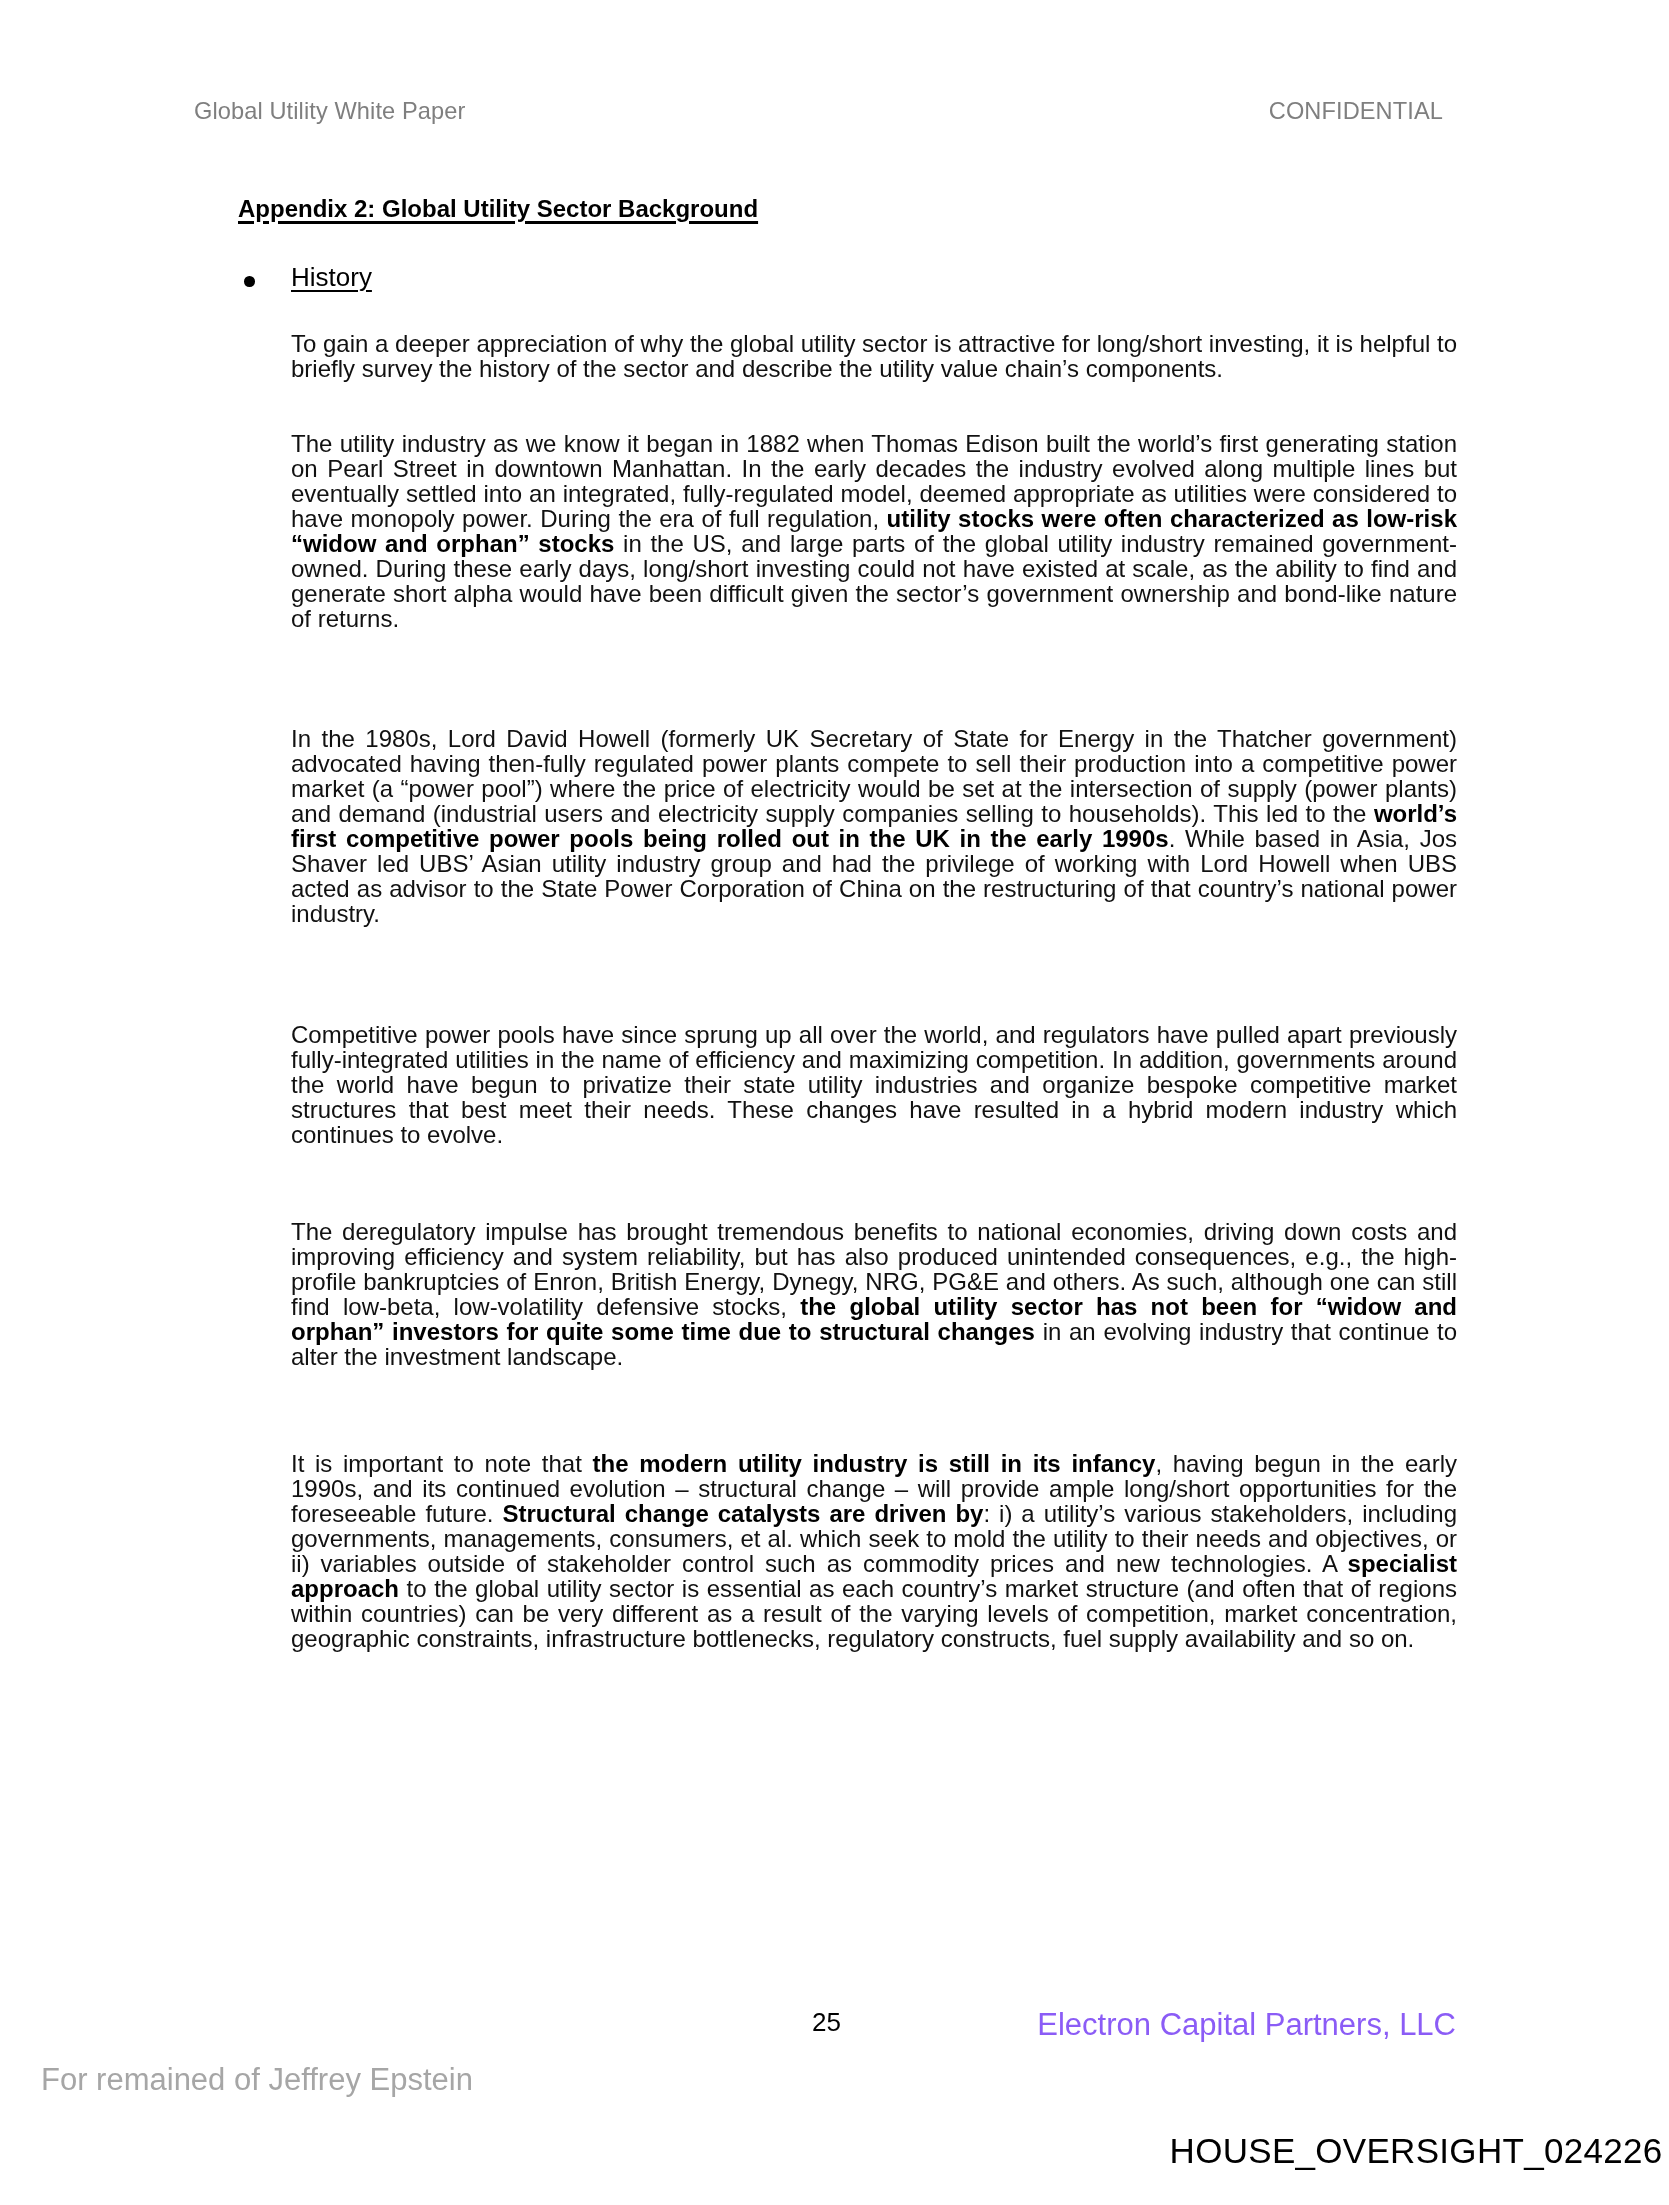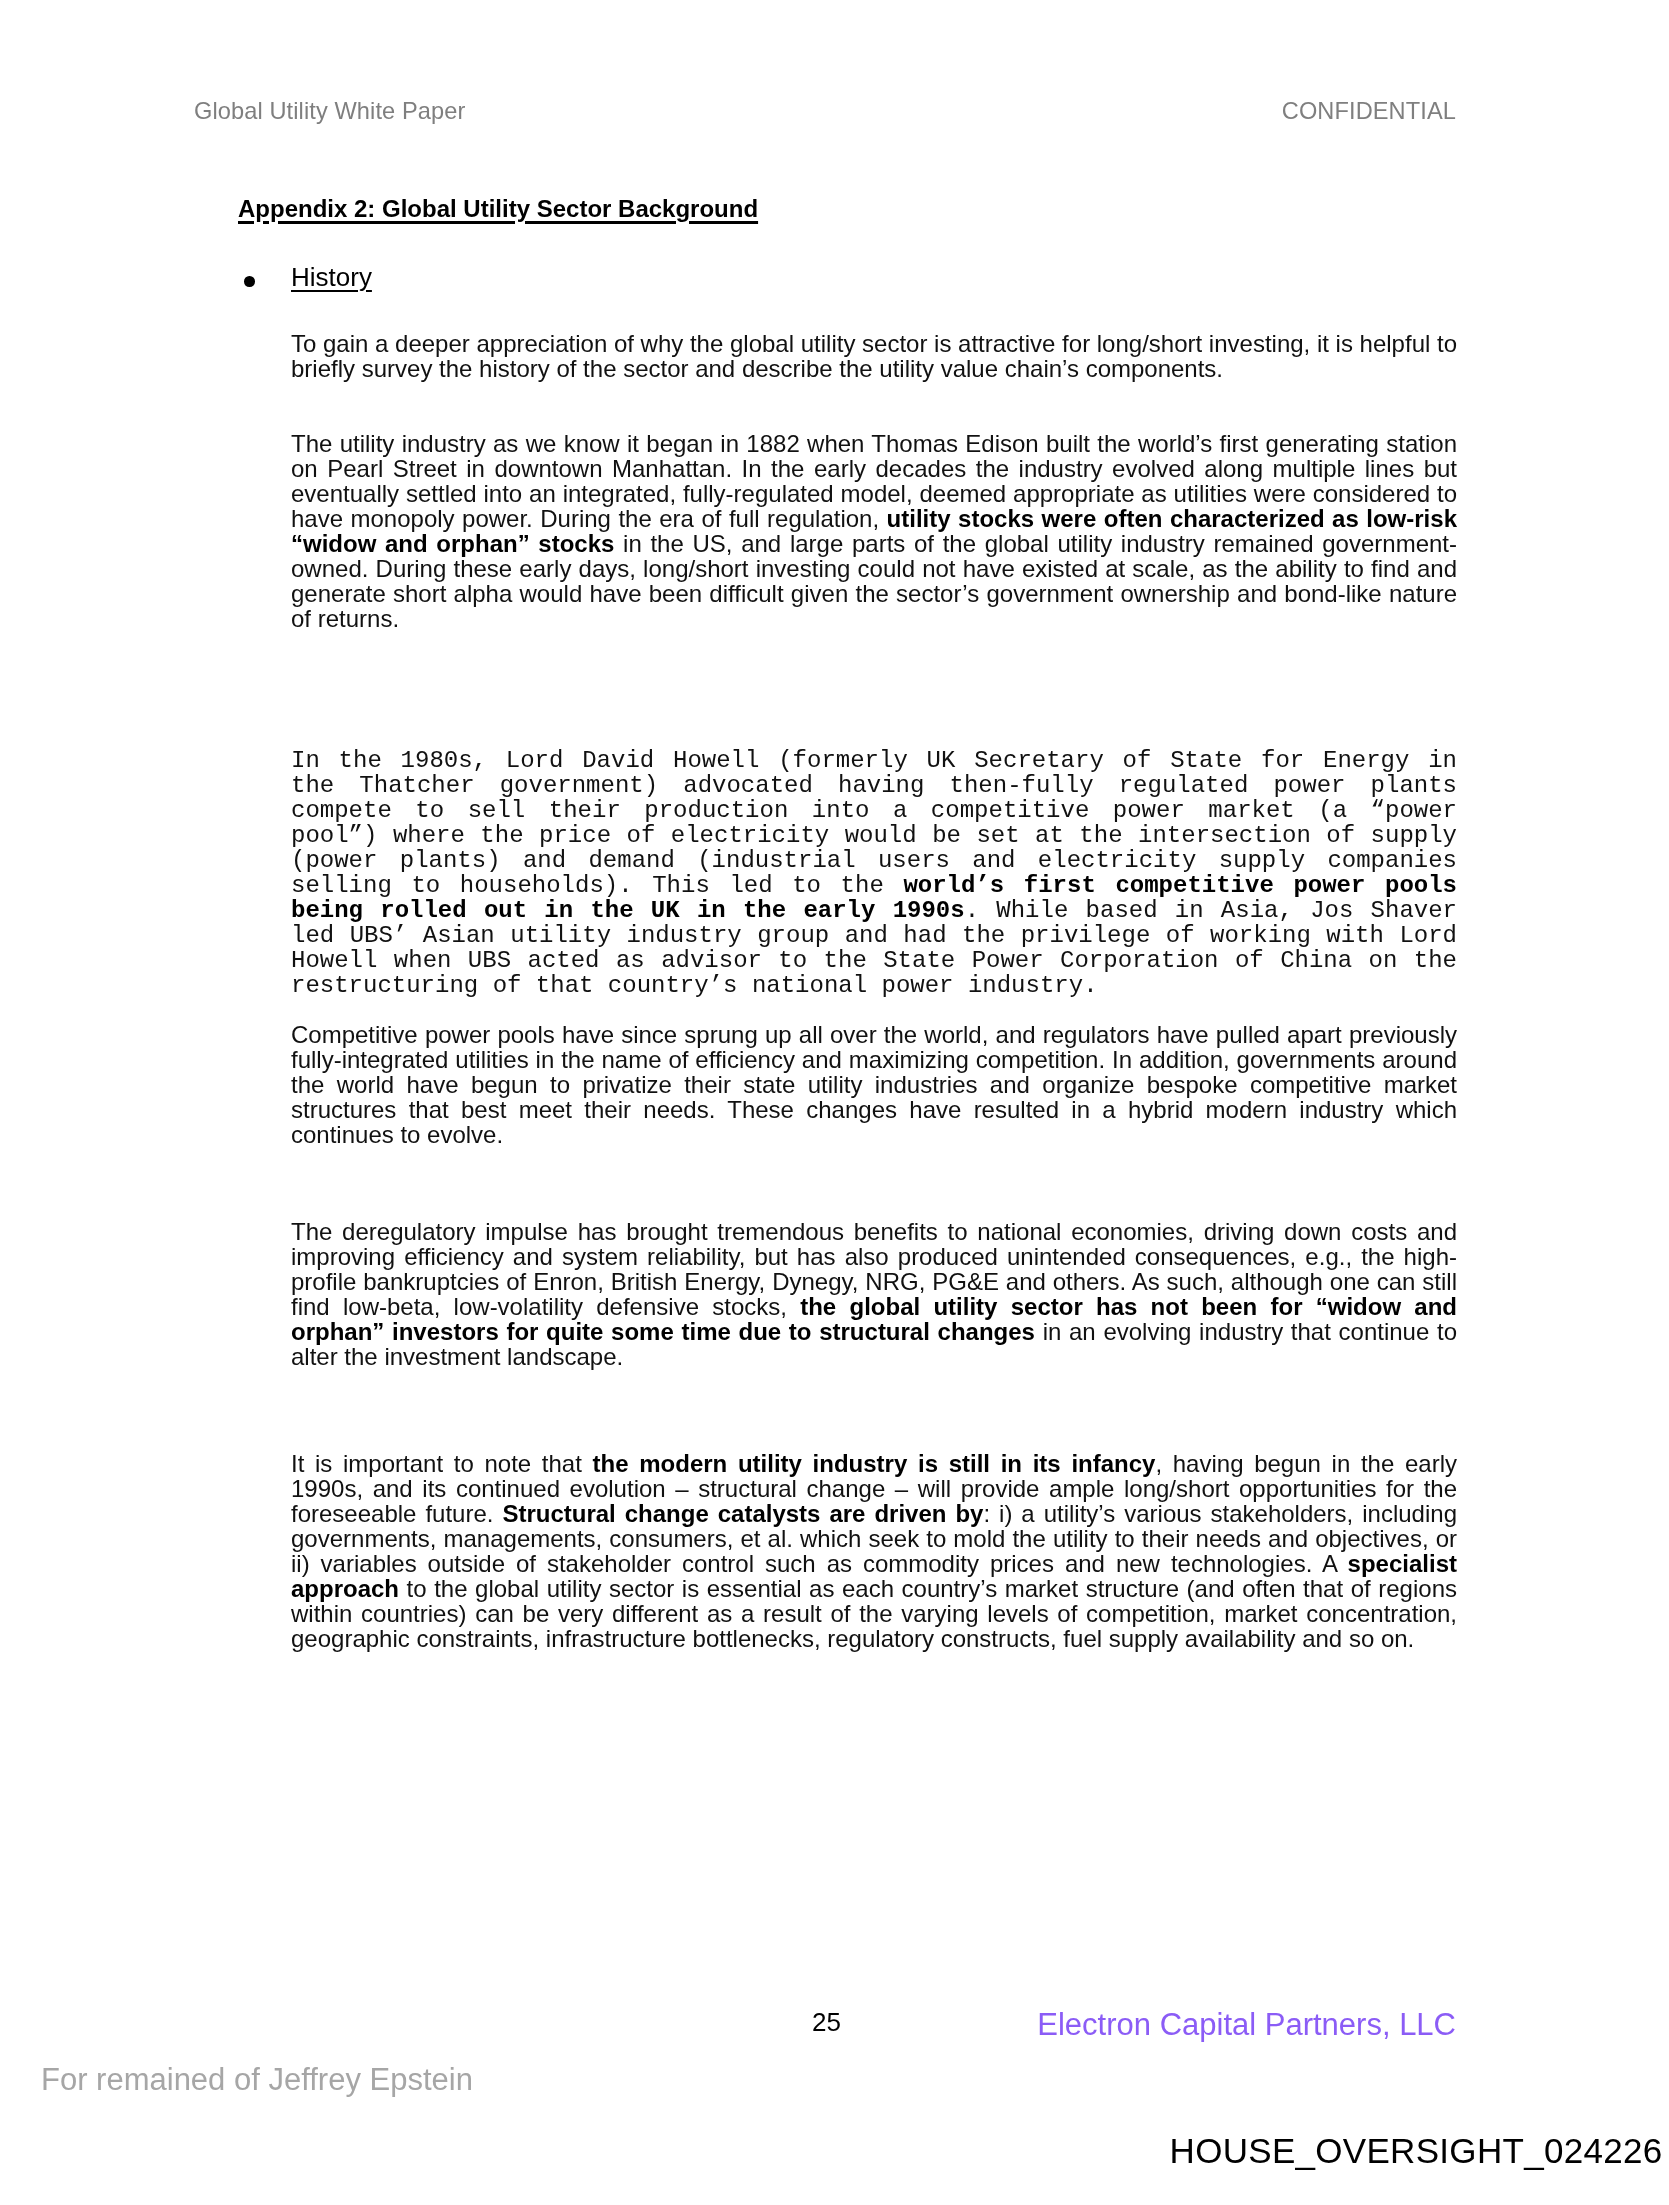--- a/index.html
+++ b/index.html
@@ -1,34 +1,34 @@
 <!DOCTYPE html>
 <html style="font-size:10.5px"><head>
 <meta charset="utf-8">
 <style>
   html, body { margin: 0; padding: 0; background: #ffffff; }
   body { width: 1669px; height: 2205px; position: relative; overflow: hidden;
          font-family: "Liberation Sans", "DejaVu Sans", sans-serif; color: #111; }
   .abs { position: absolute; }
   .hdr { font-size: 23.6px; color: #7f7f7f; top: 98px; letter-spacing: 0.1px; }
   .hdr-left { left: 194px; }
-  .hdr-right { right: 213px; }
+  .hdr-right { right: 226px; }
   .title { left: 194px; top: 195px; font-size: 24px; font-weight: bold; text-decoration: underline;
            text-underline-offset: 3.9px; text-decoration-thickness: 2.6px; color: #000; margin-left: 44px; }
   .bullet-row { left: 244px; top: 262px; font-size: 26px; color: #000; }
   .bullet-dot { display: inline-block; width: 10.5px; height: 10.5px; border-radius: 50%; background: #000;
                 position: absolute; left: 0; top: 14.4px; }
   .bullet-label { position: absolute; left: 47px; top: 0; text-decoration: underline;
                   text-underline-offset: 3.9px; text-decoration-thickness: 2px; white-space: nowrap; }
   .para { left: 291px; width: 1166px; font-size: 24px; line-height: 25px; text-align: justify;
           color: #111; }
   .para b { font-weight: bold; color: #000; }
   .p1 { top: 331px; }
   .p2 { top: 431px; }
-  .p3 { top: 748px; font-family: Liberation Mono, monospace; }
+  .p3 { top: 726px; }
   .p4 { top: 1022px; }
   .p5 { top: 1219px; }
   .p6 { top: 1451px; }
   .pagenum { left: 812px; top: 2007px; font-size: 26px; color: #000; }
   .firm { right: 213px; top: 2007px; font-size: 31px; color: #8b5cf6; }
   .watermark { left: 41px; top: 2062px; font-size: 31px; color: #a6a6a6;
                font-family: "Liberation Sans", sans-serif; }
   .bates { right: 6.5px; top: 2131px; font-size: 35px; color: #000;
            font-family: "Liberation Sans", sans-serif; letter-spacing: 0.3px; }
 </style>

